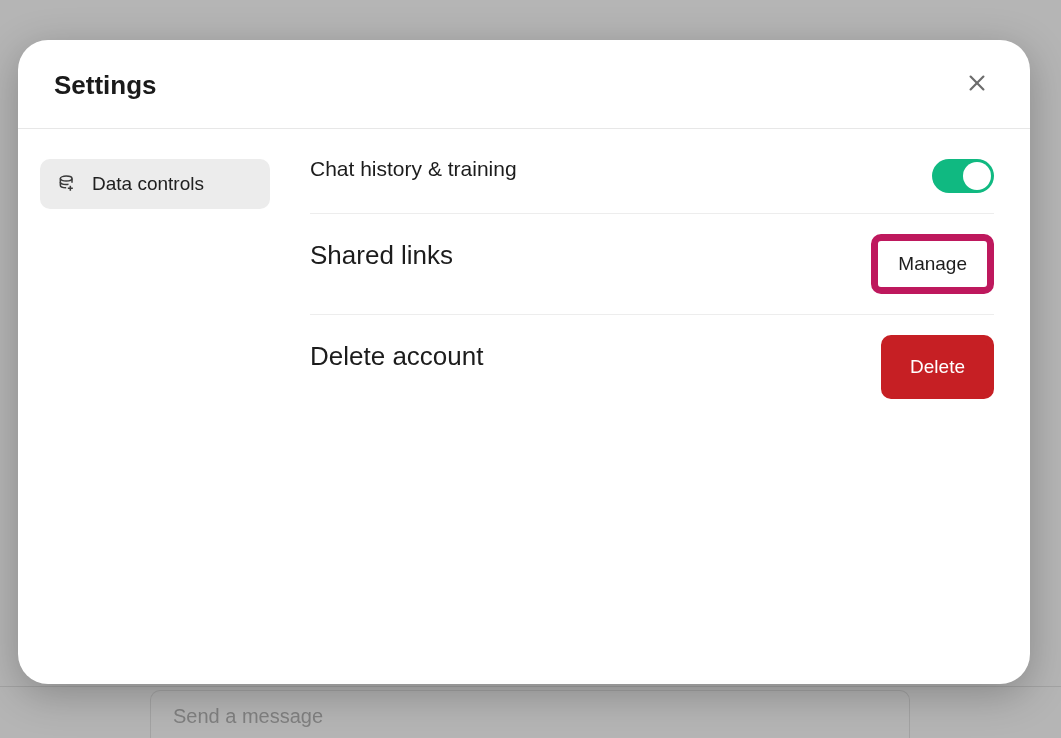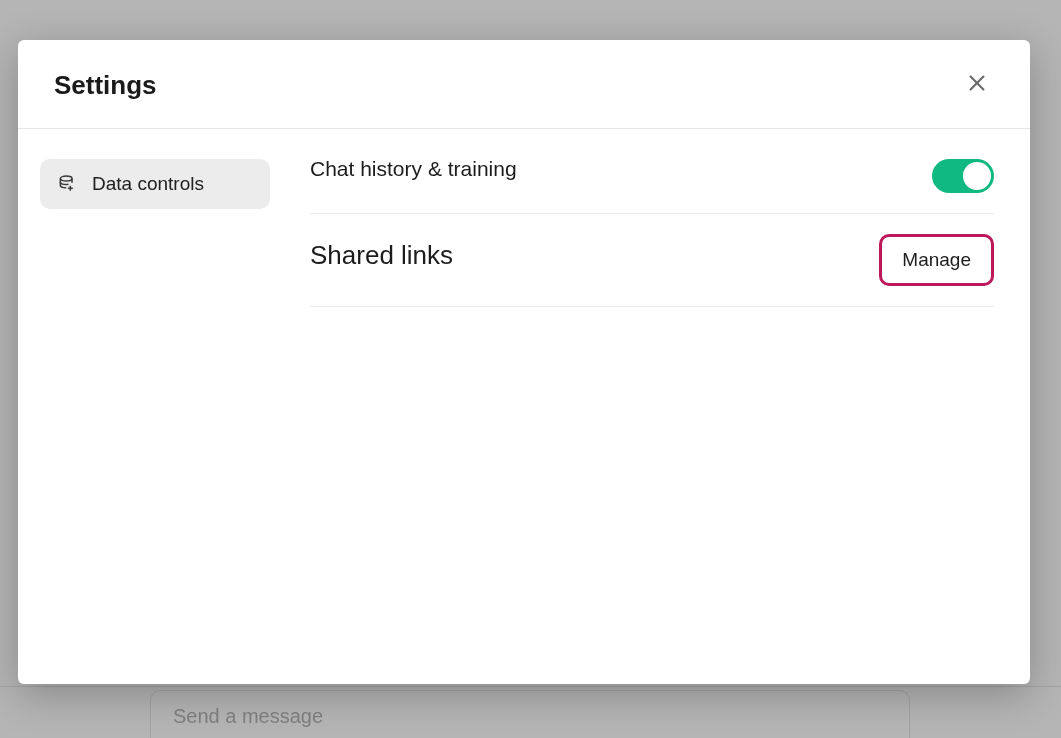--- a/index.html
+++ b/index.html
@@ -45,21 +45,21 @@
     background: rgba(120,120,120,0.55);
   }
 
   .modal {
     position: absolute;
     left: 18px;
     top: 40px;
     width: 1012px;
     height: 644px;
     background: #fff;
-    border-radius: 6px;
+    border-radius: 30px;
     box-shadow: 0 10px 40px rgba(0,0,0,0.25);
     display: flex;
     flex-direction: column;
     overflow: hidden;
   }
 
   .modal-header {
     display: flex;
     align-items: center;
     justify-content: space-between;
@@ -158,21 +158,21 @@
     top: 3px;
     width: 28px; height: 28px;
     border-radius: 50%;
     background: #fff;
     transition: left .15s;
   }
   .toggle.on .knob { right: 3px; }
 
   .btn {
     padding: 12px 20px;
-    border: 3px solid #be185d;
+    border: 7px solid #be185d;
     background: #fff;
     border-radius: 10px;
     font-size: 19px;
     color: #1d1d1d;
     cursor: pointer;
     flex-shrink: 0;
   }
   .btn.danger {
     background: #c61f24;
     border-color: #c61f24;
@@ -249,16 +249,22 @@
       </div>
 
       <div class="setting-row row-simple">
         <div class="setting-main">
           <div class="setting-title">Shared links</div>
         </div>
         <button class="btn">Manage</button>
       </div>
 
 
+      <div class="setting-row row-simple last">
+        <div class="setting-main">
+          <div class="setting-title">Delete account</div>
+        </div>
+        <button class="btn danger">Delete</button>
+      </div>
 
     </div>
   </div>
 </div>
 
 </body></html>

